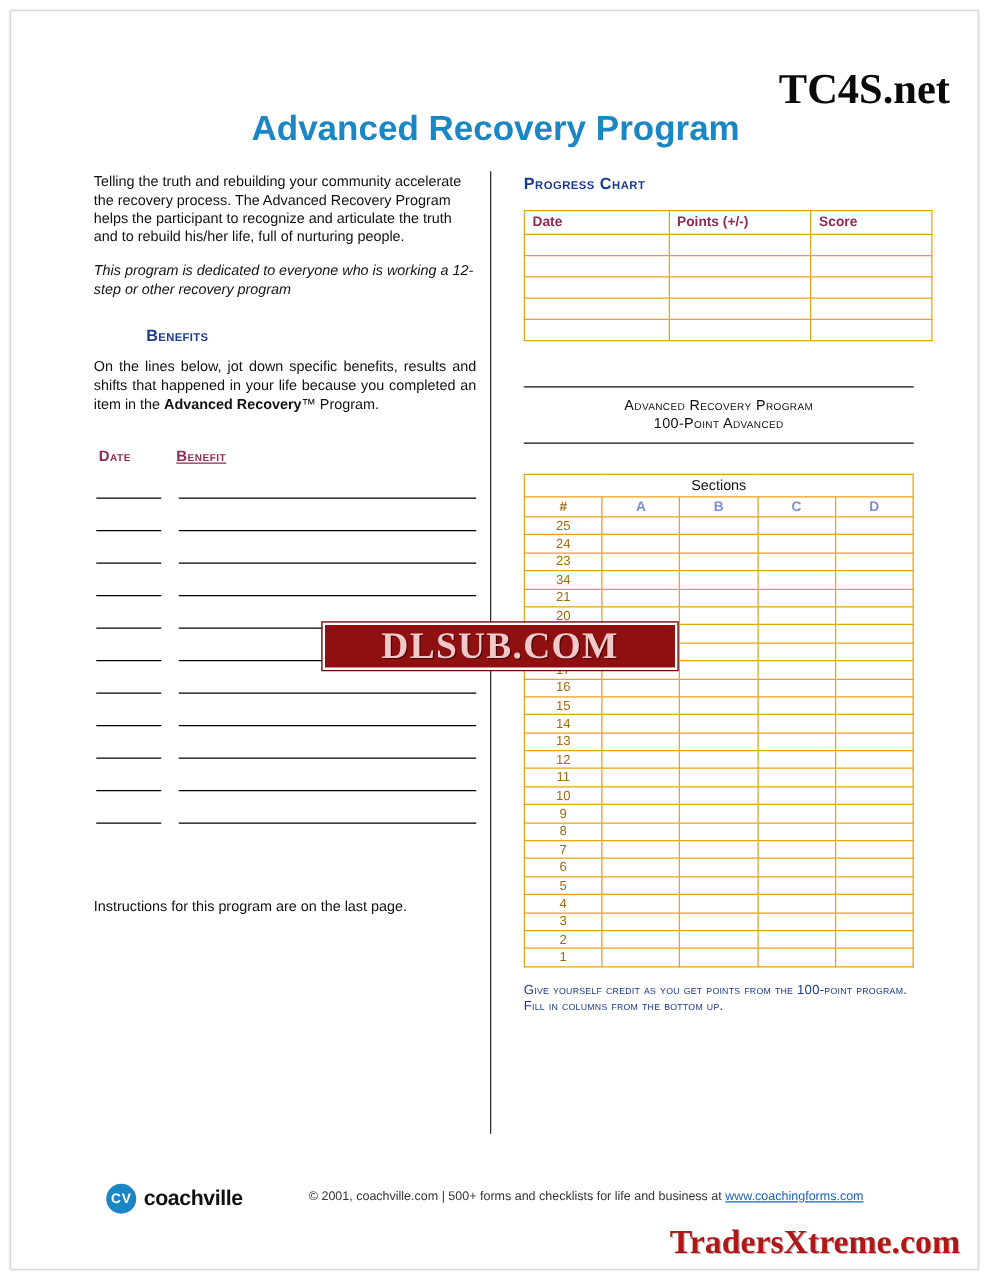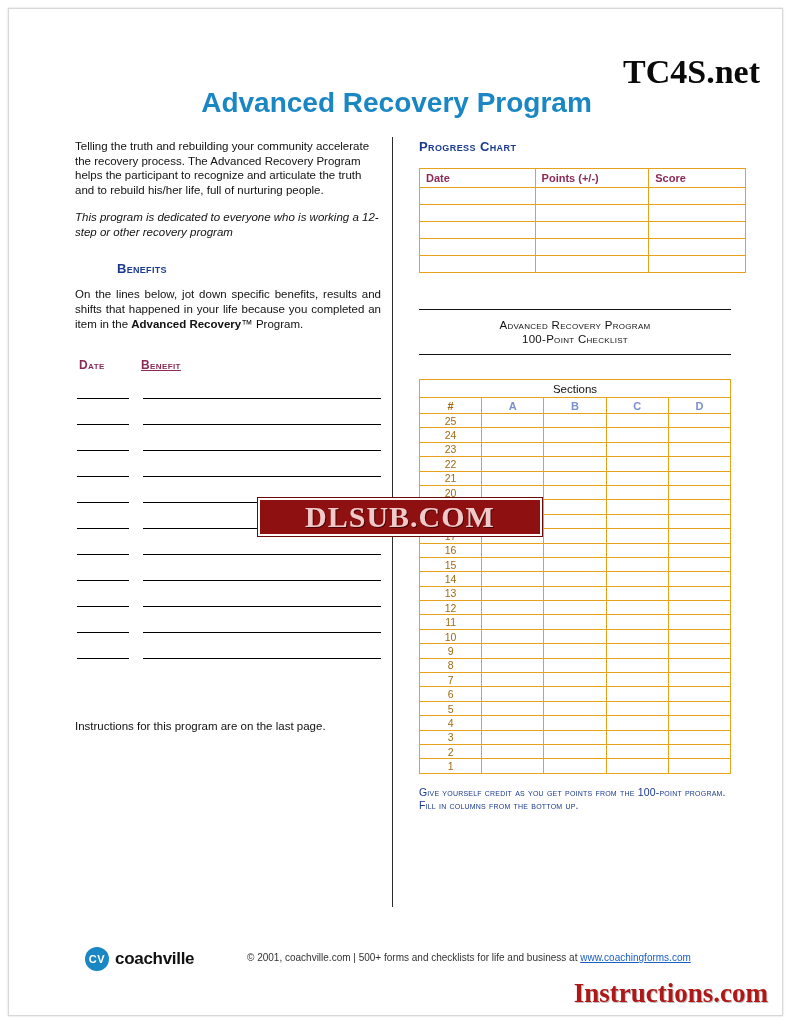--- a/index.html
+++ b/index.html
@@ -422,21 +422,21 @@
           <tr>
             <td class="pc-date"></td>
             <td class="pc-pts"></td>
             <td class="pc-score"></td>
           </tr>
         </tbody>
     </table>
 
     <div class="checklist-title">
       <div>Advanced Recovery Program</div>
-      <div>100-Point Checklist</div>
+      <div>100-Point Advanced</div>
     </div>
 
     <table class="sections">
       <thead>
         <tr>
           <th class="sec-head" colspan="5">Sections</th>
         </tr>
         <tr id="sections-colhead">
             <th class="colhead" style="color: rgb(160, 106, 18);">#</th>
             <th class="colhead">A</th>
@@ -461,21 +461,21 @@
             <td class="datacell"></td>
           </tr>
           <tr>
             <td class="numcell">23</td>
             <td class="datacell"></td>
             <td class="datacell"></td>
             <td class="datacell"></td>
             <td class="datacell"></td>
           </tr>
           <tr>
-            <td class="numcell">22</td>
+            <td class="numcell">34</td>
             <td class="datacell"></td>
             <td class="datacell"></td>
             <td class="datacell"></td>
             <td class="datacell"></td>
           </tr>
           <tr>
             <td class="numcell">21</td>
             <td class="datacell"></td>
             <td class="datacell"></td>
             <td class="datacell"></td>
@@ -626,14 +626,14 @@
 
     <div class="footnote">Give yourself credit as you get points from the 100-point program.  Fill in columns from the bottom up.</div>
   </div>
 
   <div class="dlsub">DLSUB.COM</div>
 
   <div class="cv-badge">CV</div>
   <div class="cv-word">coachville</div>
   <div class="copyright"><span>© 2001, coachville.com | 500+ forms and checklists for life and business at </span><a href="#">www.coachingforms.com</a></div>
 
-  <div class="traders">Instructions.com</div>
+  <div class="traders">TradersXtreme.com</div>
 </div>
 
 </body></html>

